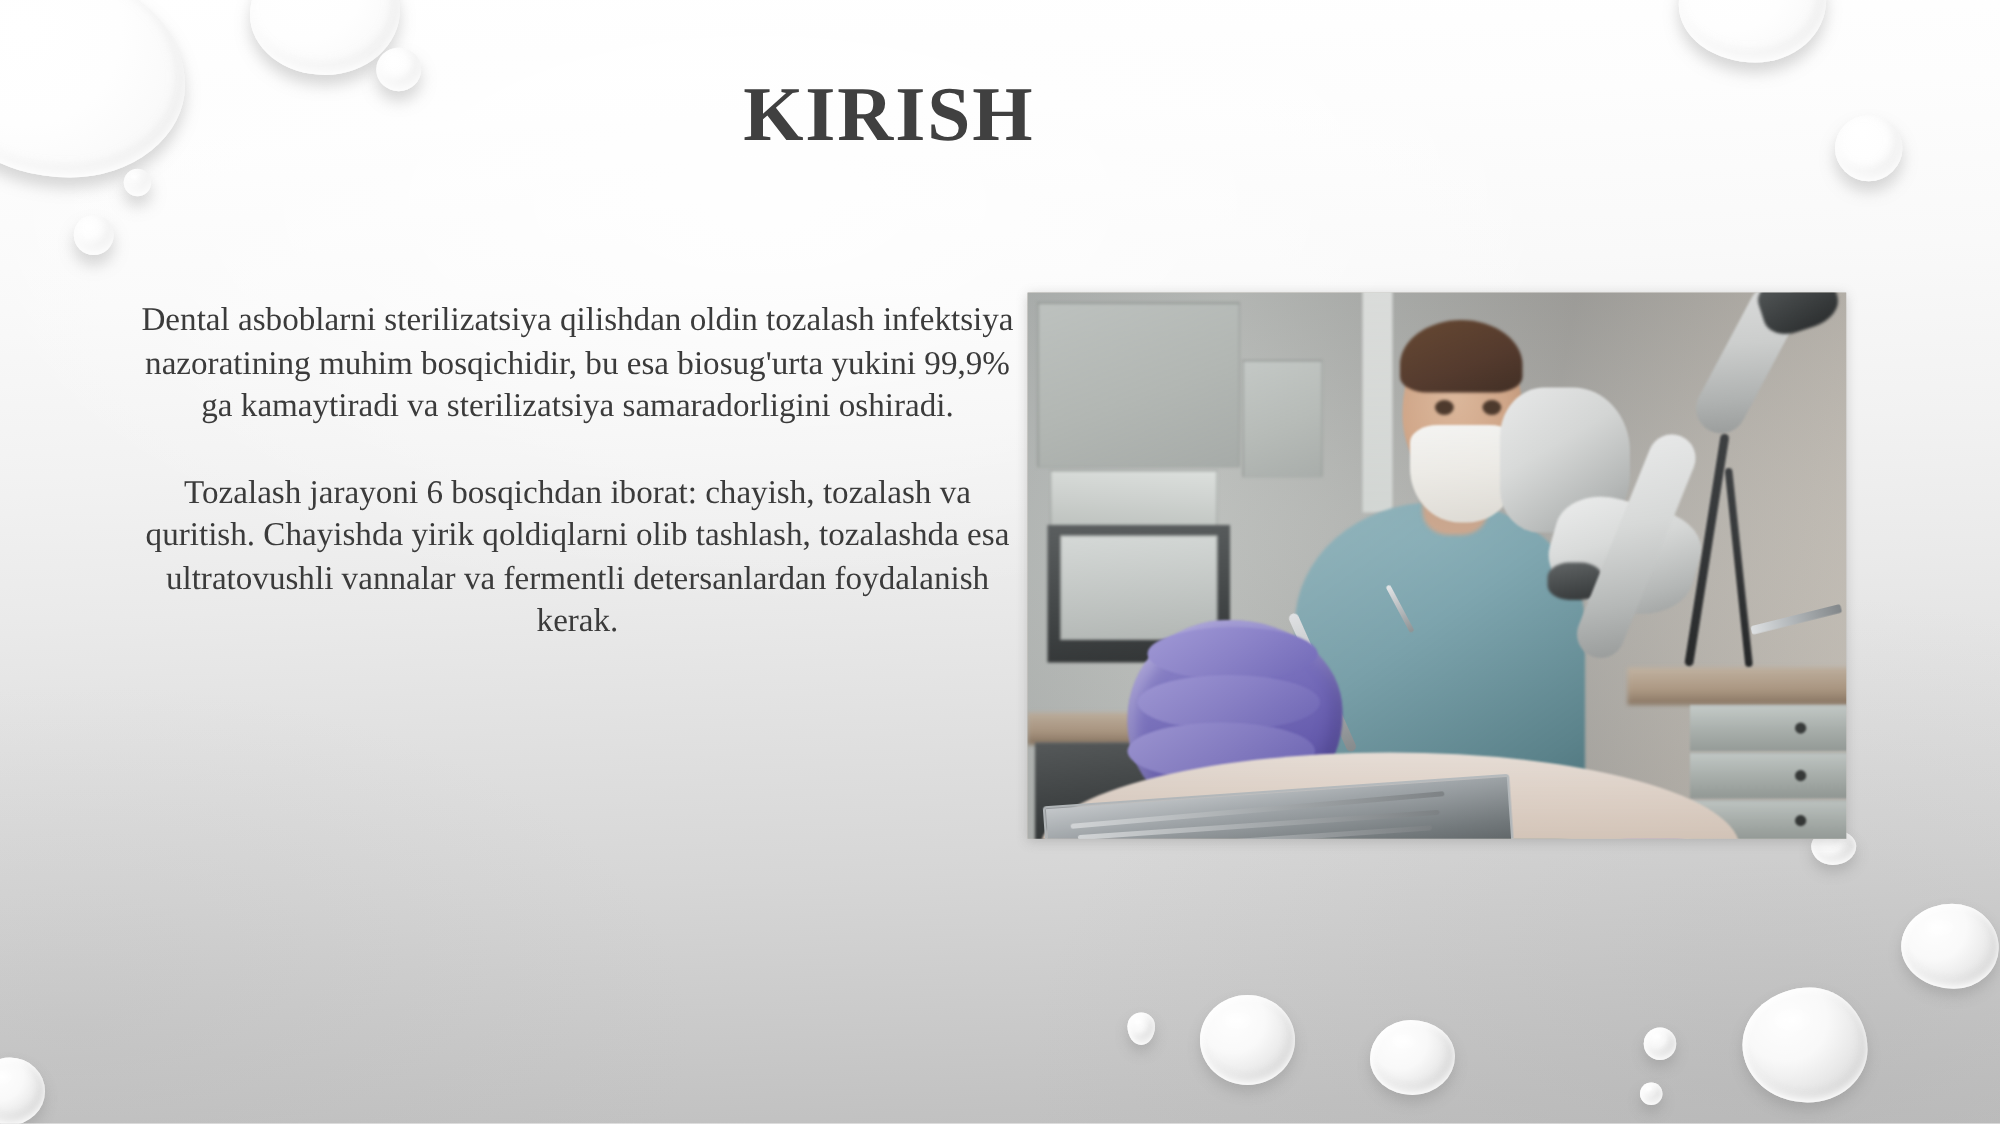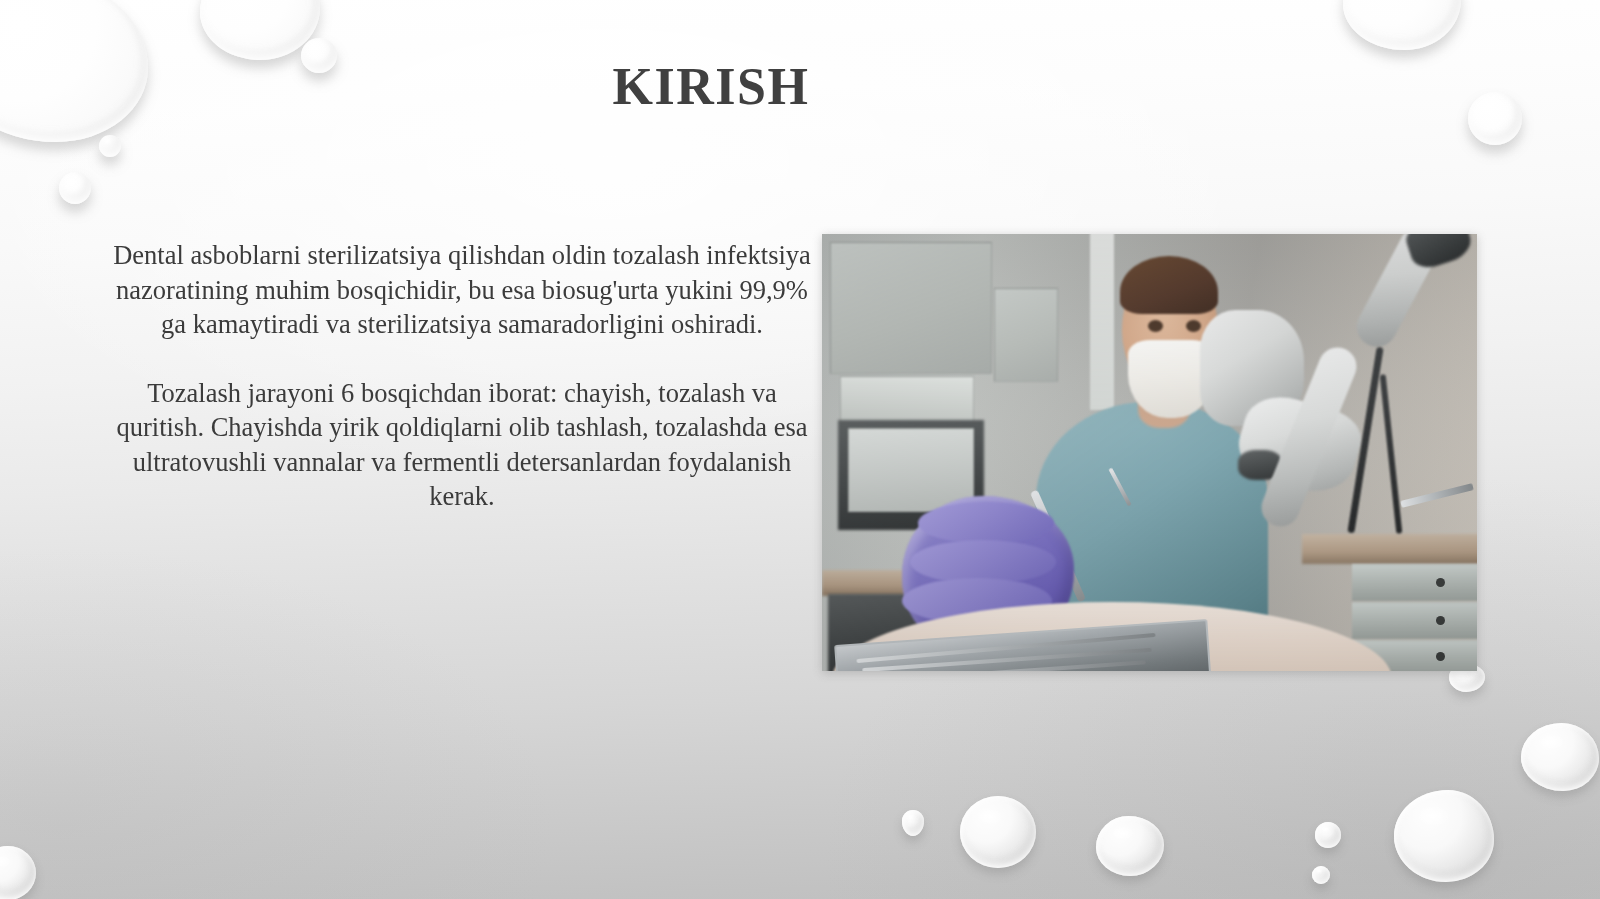--- a/index.html
+++ b/index.html
@@ -69,21 +69,21 @@
       inset -4px -6px 10px rgba(205,205,205,0.40);
   }
 
   
   #title {
     position: absolute;
     left: 0;
     top: 57px;
     width: 1422px;
     text-align: center;
-    font-size: 52px;
+    font-size: 62px;
     font-weight: bold;
     letter-spacing: 1.5px;
     color: #404040;
     font-family: "Liberation Serif", "DejaVu Serif", serif;
   }
 
   
   #bodytext {
     position: absolute;
     left: 112px;

